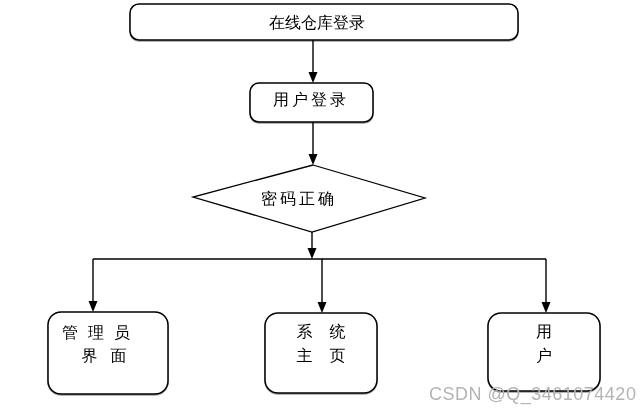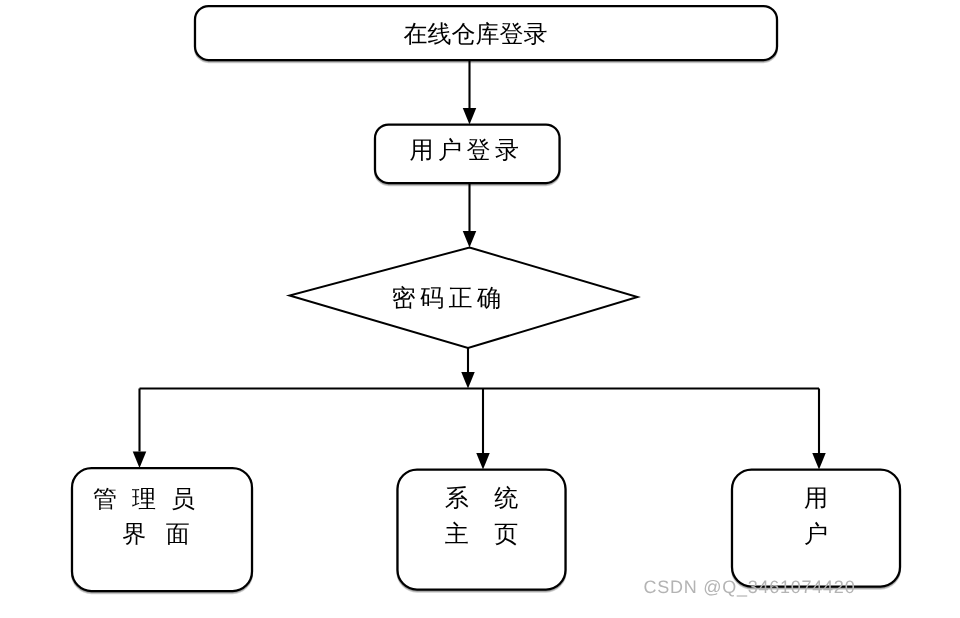--- a/index.html
+++ b/index.html
@@ -45,21 +45,21 @@
   }
   .ls-wide { letter-spacing: 3px; }
   .ws-sm { word-spacing: 6px; }
   .ws-md { word-spacing: 9px; }
   .ws-lg { word-spacing: 13px; }
   .watermark {
     position: absolute;
     left: 429px;
     top: 384px;
     font-family: "Liberation Sans", "DejaVu Sans", sans-serif;
-    font-size: 12px;
+    font-size: 18px;
     letter-spacing: 0.5px;
     color: var(--watermark, #b4b4b4);
     white-space: nowrap;
     pointer-events: none;
   }
 </style>
 </head>
 <body>
 
 <div class="canvas">

